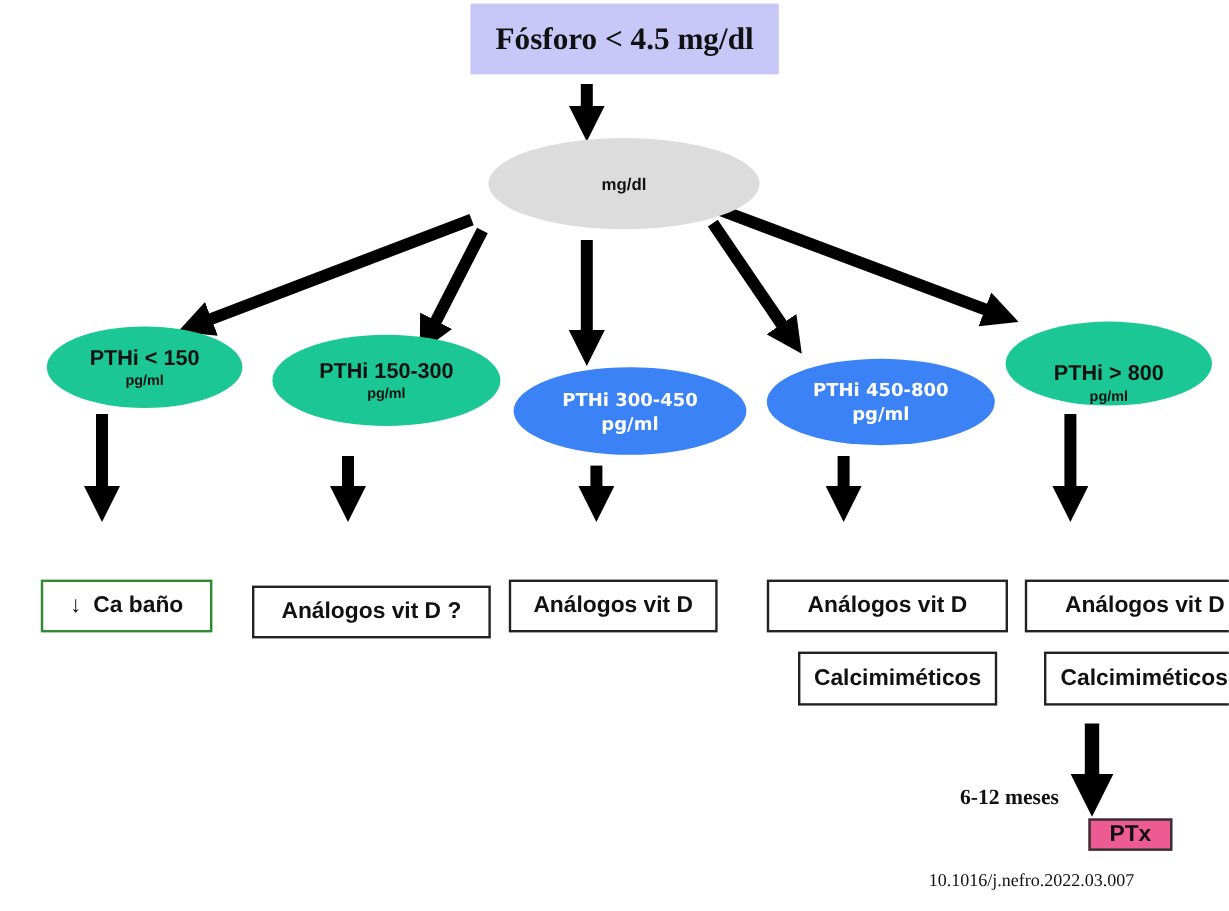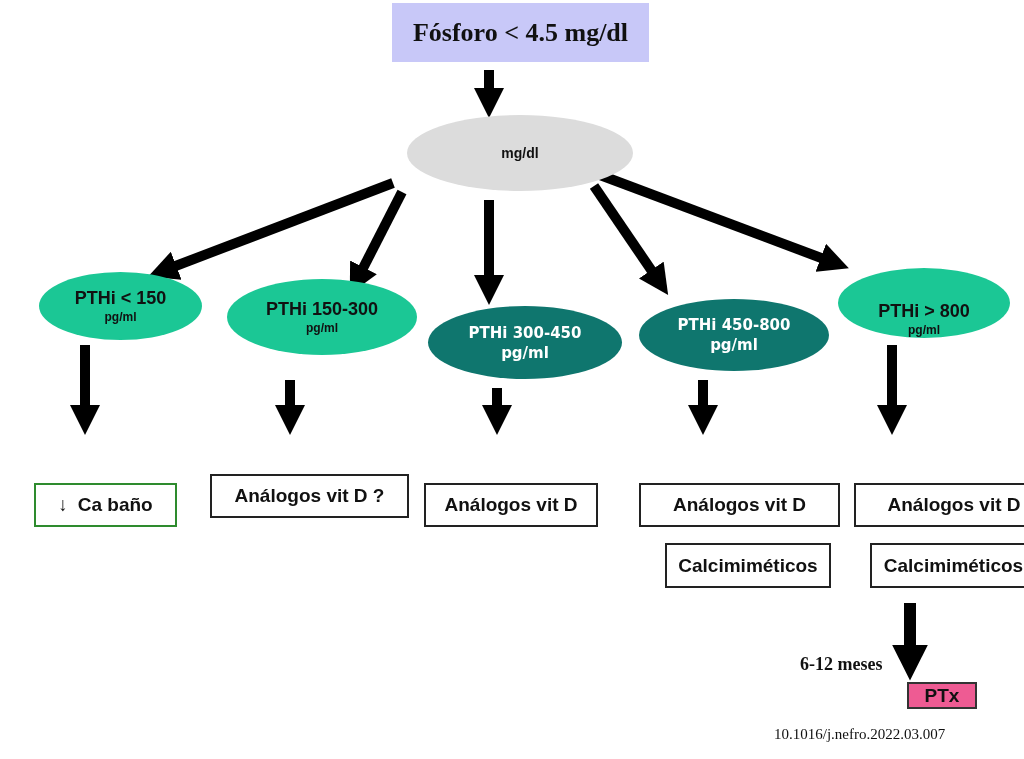--- a/index.html
+++ b/index.html
@@ -5,34 +5,34 @@
   html, body { margin:0; padding:0; background:#ffffff; }
   body { width:1024px; height:759px; position:relative; overflow:hidden; font-family:"Liberation Sans", sans-serif; }
   #arrows { position:absolute; left:0; top:0; width:1024px; height:759px; pointer-events:none; }
   .node { position:absolute; box-sizing:border-box; display:flex; flex-direction:column; align-items:center; justify-content:center; text-align:center; color:#111;margin-left:32px; }
   .top-box { left:360px; top:3px; width:257px; height:59px; background:#c8c8f8; font-family:"Liberation Serif", serif; font-weight:bold; font-size:26px; }
   .ca-ellipse { left:375px; top:115px; width:226px; height:76px; background:#dcdcdc; border-radius:50%; }
   .ca-ellipse .l1 { font-weight:bold; font-size:22px; line-height:26px; }
   .ca-ellipse .l2 { font-weight:bold; font-size:14px; line-height:20px; }
   .ell { border-radius:50%; }
   .ell.light { background:#1bc795; color:#111; }
-  .ell.dark { background:#0f766e; color:#ffffff; }
+  .ell.dark { background:#3b82f6; color:#ffffff; }
   .ell .l1 { font-weight:bold; font-size:18px; line-height:22px; }
   .ell .l2 { font-weight:bold; font-size:12px; line-height:16px; }
   .ell.dark .l1 { font-size:15px; line-height:20px; font-family:"DejaVu Sans", sans-serif; }
   .ell.dark .l2 { font-size:15px; line-height:20px; font-family:"DejaVu Sans", sans-serif; }
   #e1 { left:7px; top:272px; width:163px; height:68px; }
   #e2 { left:195px; top:279px; width:190px; height:76px; }
   #e3 { left:396px; top:306px; width:194px; height:73px; }
   #e4 { left:607px; top:299px; width:190px; height:72px; }
   #e5 { left:806px; top:268px; width:172px; height:70px;justify-content:flex-end; }
   .box { background:#fff; border:2px solid #222; font-weight:bold; font-size:19px; }
   .box.green { border-color:#2e8b2e; }
   #b1 { left:2px; top:483px; width:143px; height:44px; flex-direction:row; }
-  #b2 { left:178px; top:474px; width:199px; height:44px; }
+  #b2 { left:178px; top:488px; width:199px; height:44px; }
   #b3 { left:392px; top:483px; width:174px; height:44px; }
   #b4 { left:607px; top:483px; width:201px; height:44px; }
   #b5 { left:822px; top:483px; width:200px; height:44px; }
   #c4 { left:633px; top:543px; width:166px; height:45px; }
   #c5 { left:838px; top:543px; width:167px; height:45px; }
   .ptx { left:875px; top:682px; width:70px; height:27px; background:#ee5b93; border:2px solid #333; font-weight:bold; font-size:19px; }
   .meses { position:absolute; left:800px; top:654px; font-family:"Liberation Serif", serif; font-weight:bold; font-size:18px; color:#111; }
   .doi { position:absolute; left:774px; top:726px; font-family:Liberation Serif, serif; font-size:15px; color:#111; }
   .down-glyph { display:inline-block; margin-right:10px; }
 </style>

